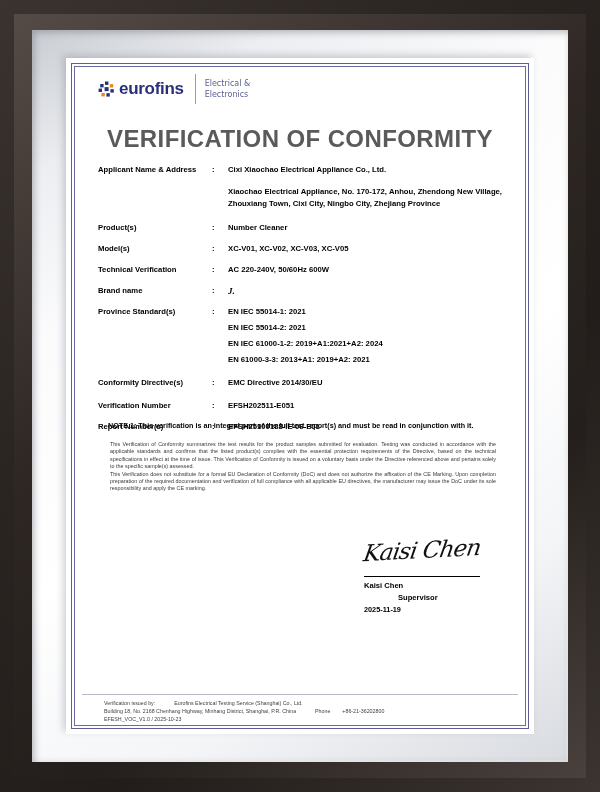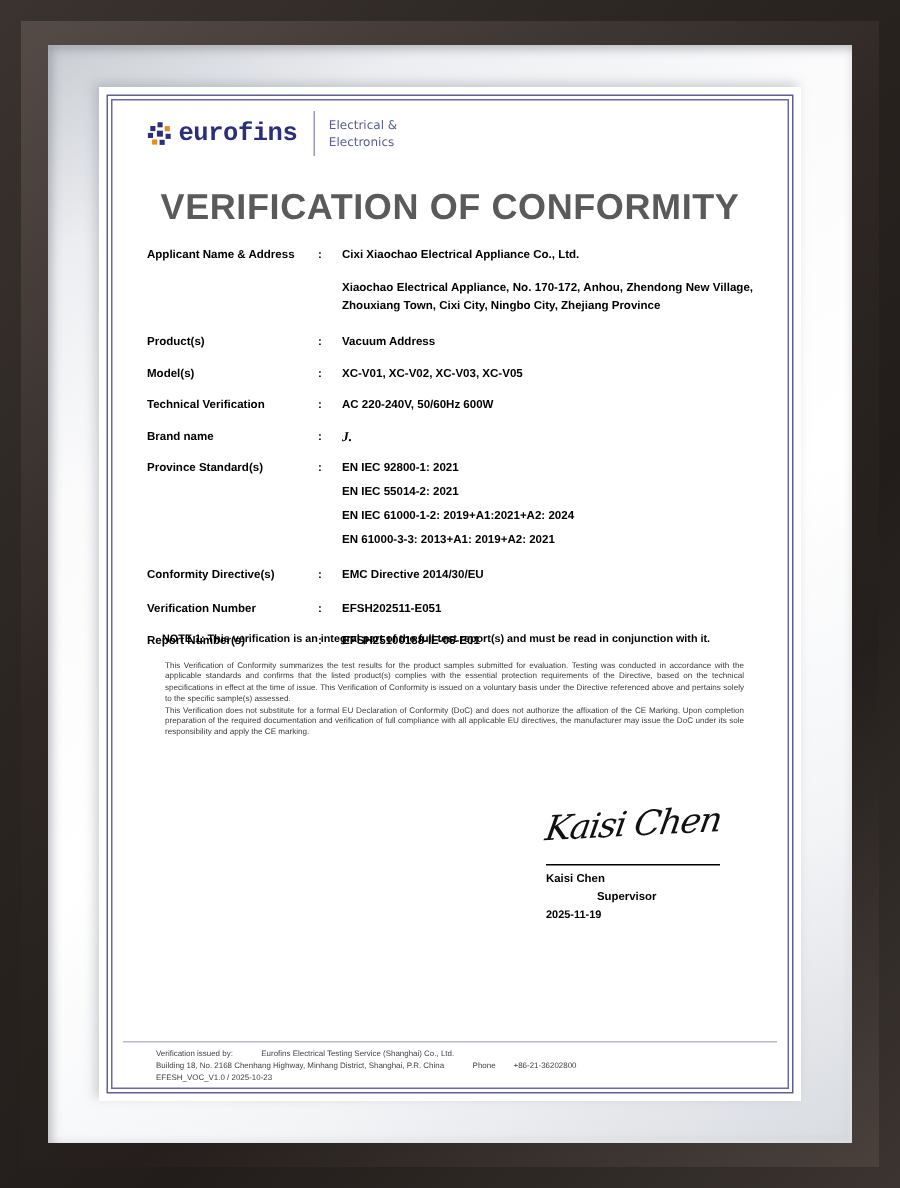--- a/index.html
+++ b/index.html
@@ -84,21 +84,21 @@
   .logo-mark {
     width: 17px; height: 17px;
     position: relative;
     margin-right: 4px;
   }
   .logo-text {
     font-size: 17px;
     font-weight: bold;
     color: #2b2f7a;
     letter-spacing: -0.3px;
-    font-family: Liberation Mono, monospace;
+    font-family: Liberation Sans, sans-serif;
   }
   .logo-divider {
     width: 1px;
     height: 30px;
     background: #9a9ab8;
     margin: 0 9px 0 11px;
   }
   .logo-sub {
     font-size: 8px;
     color: #5a5f92;
@@ -297,21 +297,21 @@
           <div class="fcolon">:</div>
           <div class="fvalue">
             <div>Cixi Xiaochao Electrical Appliance Co., Ltd.</div>
             <div class="line2">Xiaochao Electrical Appliance, No. 170-172, Anhou, Zhendong New Village, Zhouxiang Town, Cixi City, Ningbo City, Zhejiang Province</div>
           </div>
         </div>
 
         <div class="frow" style="margin-top:12px;">
           <div class="flabel">Product(s)</div>
           <div class="fcolon">:</div>
-          <div class="fvalue">Vacuum Address</div>
+          <div class="fvalue">Number Cleaner</div>
         </div>
 
         <div class="frow">
           <div class="flabel">Model(s)</div>
           <div class="fcolon">:</div>
           <div class="fvalue">XC-V01, XC-V02, XC-V03, XC-V05</div>
         </div>
 
         <div class="frow">
           <div class="flabel">Technical Verification</div>
@@ -322,21 +322,21 @@
         <div class="frow">
           <div class="flabel">Brand name</div>
           <div class="fcolon">:</div>
           <div class="fvalue brandmark">J.</div>
         </div>
 
         <div class="frow">
           <div class="flabel">Province Standard(s)</div>
           <div class="fcolon">:</div>
           <div class="fvalue">
-            <div class="stdline">EN IEC 92800-1: 2021</div>
+            <div class="stdline">EN IEC 55014-1: 2021</div>
             <div class="stdline">EN IEC 55014-2: 2021</div>
             <div class="stdline">EN IEC 61000-1-2: 2019+A1:2021+A2: 2024</div>
             <div class="stdline">EN 61000-3-3: 2013+A1: 2019+A2: 2021</div>
           </div>
         </div>
 
         <div class="frow" style="margin-top:11px;">
           <div class="flabel">Conformity Directive(s)</div>
           <div class="fcolon">:</div>
           <div class="fvalue">EMC Directive 2014/30/EU</div>

